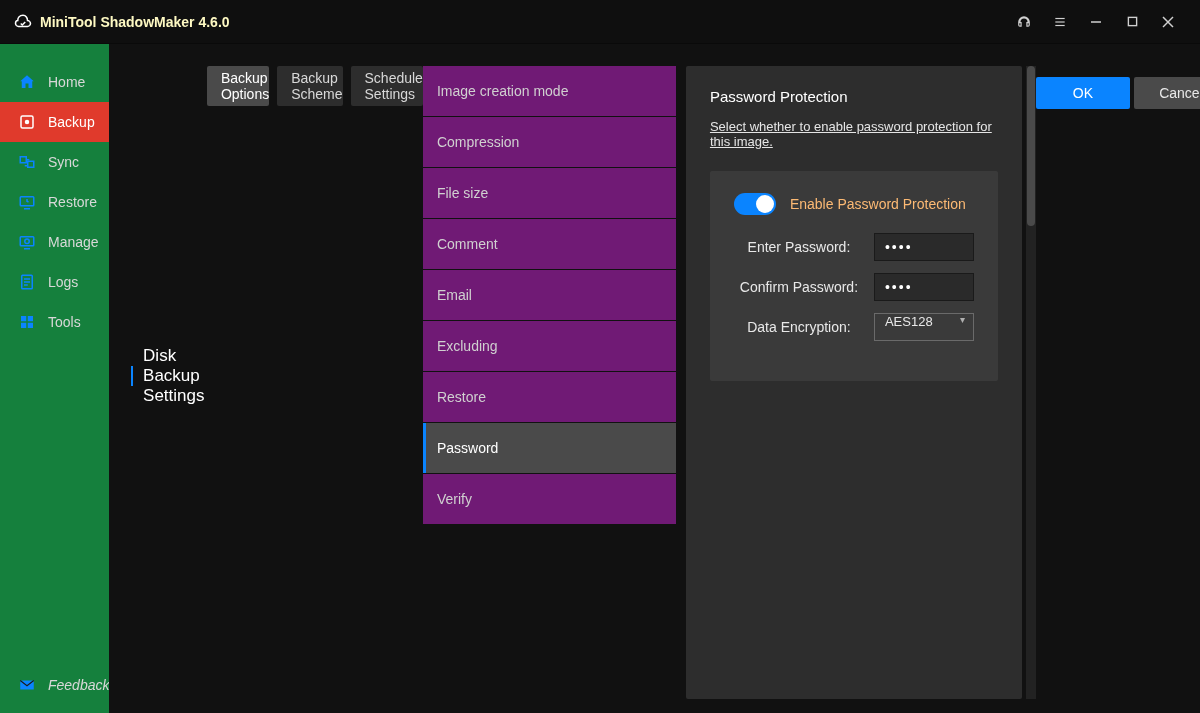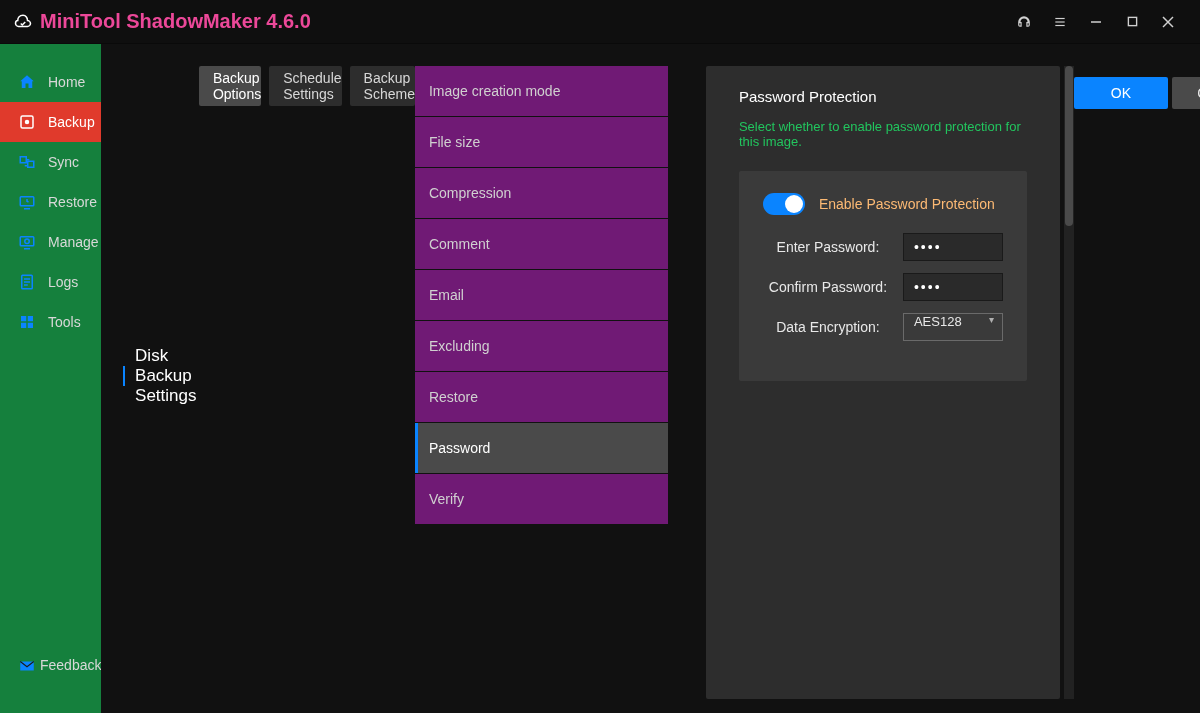--- a/index.html
+++ b/index.html
@@ -1,56 +1,56 @@
 <!DOCTYPE html>
 <html><head>
 <meta charset="utf-8">
 <style>
   * { box-sizing: border-box; margin: 0; padding: 0; font-family: "Segoe UI", Arial, sans-serif; }
   body { background: #0f0f0f; width: 1200px; height: 713px; overflow: hidden; color: #e8e8e8; }
 
   
   .titlebar { height: 44px; background: #0f0f0f; display: flex; align-items: center; padding: 0 14px; border-bottom: 1px solid #0a0a0a; }
   .titlebar .logo { width: 18px; height: 18px; margin-right: 8px; display: flex; align-items: center; justify-content: center; }
-  .titlebar .title { font-size: 20px; font-weight: 600; color: #ec4899; }
+  .titlebar .title { font-size: 14px; font-weight: 600; color: #fef9c3; }
   .titlebar .spacer { flex: 1; }
   .titlebar .tb-btn { width: 36px; height: 30px; display: flex; align-items: center; justify-content: center; color: #d0d0d0; cursor: pointer; }
 
   
   .shell { display: flex; height: calc(713px - 44px); }
   .sidebar { width: 178px; background: #15803d; padding-top: 18px; display: flex; flex-direction: column; }
   .sidebar .item { height: 40px; display: flex; align-items: center; padding-left: 18px; gap: 12px; font-size: 14px; color: #d8d8d8; cursor: pointer; }
   .sidebar .item.active { background: #e03a2c; color: #ffffff; }
   .sidebar .item .ic { width: 18px; height: 18px; display: flex; align-items: center; justify-content: center; }
   .sidebar .flex1 { flex: 1; }
-  .sidebar .feedback { height: 56px; display: flex; padding-left: 18px; gap: 4px; font-size: 14px; color: #d8d8d8; cursor: pointer; }
+  .sidebar .feedback { height: 56px; display: flex; align-items: center; padding-left: 18px; gap: 12px; font-size: 14px; color: #d8d8d8; cursor: pointer; font-style: italic; }
 
   .main { flex: 1; background: #111111; padding: 22px 18px 14px 18px; display: flex; }
   .page-title-row { display: flex; align-items: center; gap: 10px; margin-bottom: 14px; padding-left: 4px; }
   .page-title-bar { width: 4px; height: 20px; background: #0a84ff; }
   .page-title { font-size: 17px; font-weight: 500; color: #ffffff; }
   .hr { height: 1px; background: #2a2a2a; margin-bottom: 14px; }
 
   .tabs { display: flex; gap: 8px; margin-bottom: 30px; }
   .tab { flex: 1; height: 40px; background: #2d2d2d; display: flex; align-items: center; padding-left: 14px; font-size: 14px; color: #d8d8d8; cursor: pointer; border-radius: 2px; }
   .tab.active { background: #4a4a4a; color: #ffffff; }
 
   .cols { flex: 1; display: flex; gap: 10px; min-height: 0; }
   .options-list { width: 253px; display: flex; flex-direction: column; gap: 1px; }
   .opt { height: 50px; background: #701a75; display: flex; align-items: center; padding-left: 14px; font-size: 14px; color: #d0d0d0; cursor: pointer; position: relative; }
   .opt.active { background: #4a4a4a; color: #ffffff; }
   .opt.active::before { content: ""; position: absolute; left: 0; top: 0; bottom: 0; width: 3px; background: #0a84ff; }
 
   .panel-wrap { flex: 1; display: flex; }
-  .panel { flex: 1; background: #2d2d2d; padding: 22px 33px; border-radius: 2px; position: relative; margin-left: 28px; }
+  .panel { flex: 1; background: #2d2d2d; padding: 22px 24px; border-radius: 2px; position: relative; }
   .scrollbar { width: 10px; background: #222; margin-left: 4px; position: relative; }
   .scrollthumb { position: absolute; left: 1px; right: 1px; top: 0; height: 160px; background: #4a4a4a; border-radius: 4px; }
 
   .panel h3 { font-size: 15px; font-weight: 400; color: #ffffff; margin-bottom: 14px; }
-  .panel .hint { font-size: 13px; color: #22c55e; margin-bottom: 22px; }
+  .panel .hint { font-size: 13px; color: #e5e5e5; margin-bottom: 22px; text-decoration: underline; }
   .card { background: #3a3a3a; padding: 22px 24px 28px 24px; border-radius: 2px; }
   .toggle-row { display: flex; align-items: center; gap: 14px; margin-bottom: 18px; }
   .toggle { width: 42px; height: 22px; background: #0a84ff; border-radius: 11px; position: relative; cursor: pointer; }
   .toggle .knob { position: absolute; right: 2px; top: 2px; width: 18px; height: 18px; background: #ffffff; border-radius: 50%; }
   .toggle-label { font-size: 14px; color: #fdba74; }
 
   .form-row { display: flex; align-items: center; gap: 10px; margin-bottom: 12px; }
   .form-row label { width: 130px; font-size: 14px; color: #e8e8e8; text-align: center; }
   .form-row input[type="password"] { width: 100px; height: 28px; background: #2a2a2a; border: 1px solid #1a1a1a; color: #ffffff; padding: 0 10px; font-size: 14px; letter-spacing: 2px; }
   .select { width: 100px; height: 28px; background: #3a3a3a; border: 1px solid #6a6a6a; color: #e8e8e8; display: flex; align-items: flex-start; justify-content: space-between; padding: 0 8px 0 10px; font-size: 13px; cursor: pointer; }
@@ -194,37 +194,37 @@
       <div class="page-title-bar"></div>
       <div class="page-title">Disk Backup Settings</div>
     </div>
     <div class="hr"></div>
 
     <div class="tabs">
       <div class="tab active">
           <span>Backup Options</span>
         </div>
       <div class="tab">
+          <span>Backup Scheme</span>
+        </div>
+      <div class="tab">
           <span>Schedule Settings</span>
-        </div>
-      <div class="tab">
-          <span>Backup Scheme</span>
         </div>
     </div>
 
     <div class="cols">
       <div class="options-list">
         <div class="opt">
             <span>Image creation mode</span>
           </div>
         <div class="opt">
+            <span>Compression</span>
+          </div>
+        <div class="opt">
             <span>File size</span>
-          </div>
-        <div class="opt">
-            <span>Compression</span>
           </div>
         <div class="opt">
             <span>Comment</span>
           </div>
         <div class="opt">
             <span>Email</span>
           </div>
         <div class="opt">
             <span>Excluding</span>
           </div>

